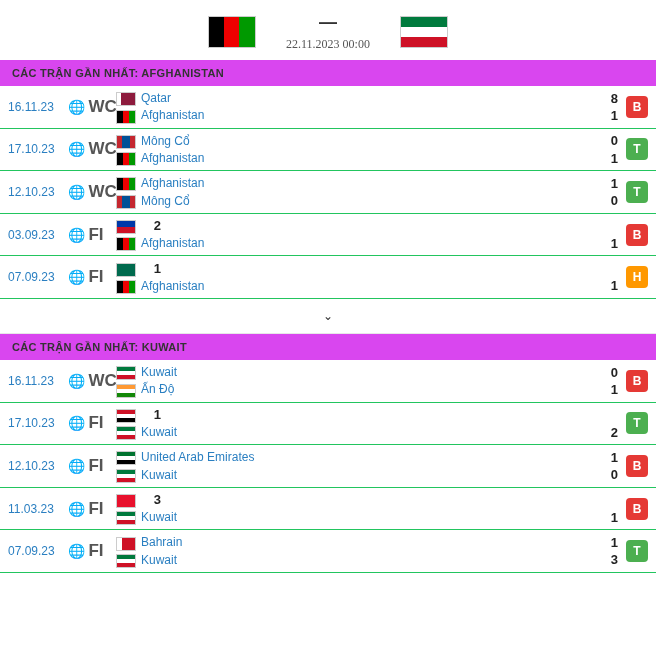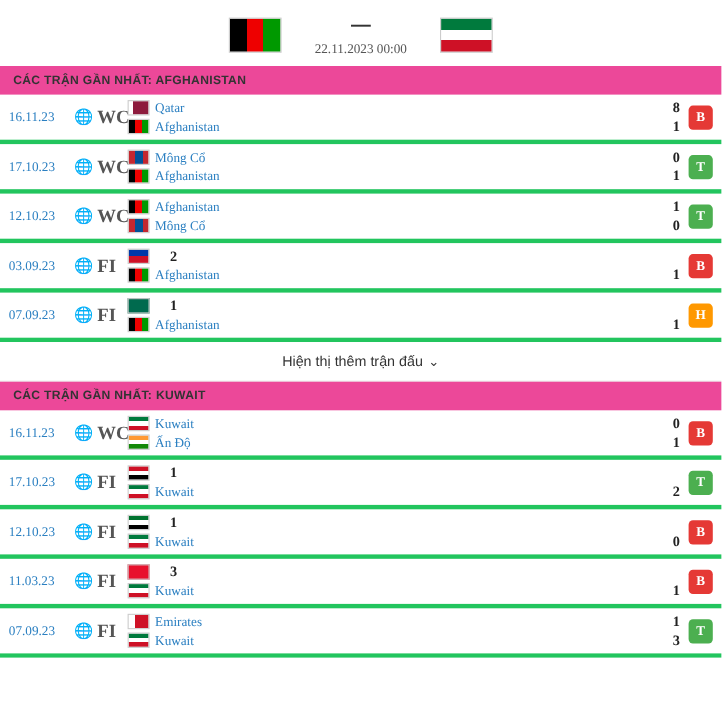--- a/index.html
+++ b/index.html
@@ -28,41 +28,40 @@
       font-size: 18px;
       font-weight: bold;
       color: #333;
     }
     .header-date {
       font-size: 12px;
       color: #555;
       font-family: Liberation Serif, serif;
     }
     .section-header {
-      background: #ec4899;
+      background: #d946ef;
       padding: 7px 12px;
       font-size: 11px;
       font-weight: bold;
       color: #333;
       text-transform: uppercase;
       letter-spacing: 0.3px;
     }
     .match-row {
       display: flex;
       align-items: center;
       padding: 0 8px;
       border-bottom: 1px solid #f0f0f0;
       min-height: 28px;
     }
     .match-row:last-child {
       border-bottom: none;
     }
     .match-group {
-      border-bottom: 4px solid #22c55e;
-      font-family: Liberation Serif, serif;
+      border-bottom: 1px solid #22c55e;
     }
     .match-date {
       width: 60px;
       font-size: 12px;
       color: #2a7fc1;
       flex-shrink: 0;
     }
     .match-comp {
       display: flex;
       align-items: center;
@@ -373,21 +372,20 @@
             <span class="team-name">Afghanistan</span>
             <span class="team-score">1</span>
           </div>
         </div>
         <div class="result-badge badge-h">H</div>
       </div>
     </div>
   </div>
 
 <div class="show-more">
-  <span>Hiện thị thêm trận đấu</span>
   <span class="show-more-arrow">⌄</span>
 </div>
 
 <div class="section-header">
   <span>CÁC TRẬN GẦN NHẤT: KUWAIT</span>
 </div>
 
 <div id="kuwait-matches">
     <div class="match-group">
       <div class="match-row">
@@ -435,20 +433,21 @@
     <div class="match-group">
       <div class="match-row">
         <span class="match-date">12.10.23</span>
         <div class="match-comp">
           <span class="globe-icon">🌐</span>
           <span class="comp-label">FI</span>
         </div>
         <div class="match-teams">
           <div class="team-row">
             <span class="team-flag"><span class="flag-uae"></span></span>
+            <span class="team-name">United Arab Emirates</span>
             <span class="team-score">1</span>
           </div>
           <div class="team-row">
             <span class="team-flag"><span class="flag-kuwait"></span></span>
             <span class="team-name">Kuwait</span>
             <span class="team-score">0</span>
           </div>
         </div>
         <div class="result-badge badge-b">B</div>
       </div>
@@ -477,21 +476,21 @@
     <div class="match-group">
       <div class="match-row">
         <span class="match-date">07.09.23</span>
         <div class="match-comp">
           <span class="globe-icon">🌐</span>
           <span class="comp-label">FI</span>
         </div>
         <div class="match-teams">
           <div class="team-row">
             <span class="team-flag"><span class="flag-bahrain"></span></span>
-            <span class="team-name">Emirates</span>
+            <span class="team-name">Bahrain</span>
             <span class="team-score">1</span>
           </div>
           <div class="team-row">
             <span class="team-flag"><span class="flag-kuwait"></span></span>
             <span class="team-name">Kuwait</span>
             <span class="team-score">3</span>
           </div>
         </div>
         <div class="result-badge badge-t">T</div>
       </div>

